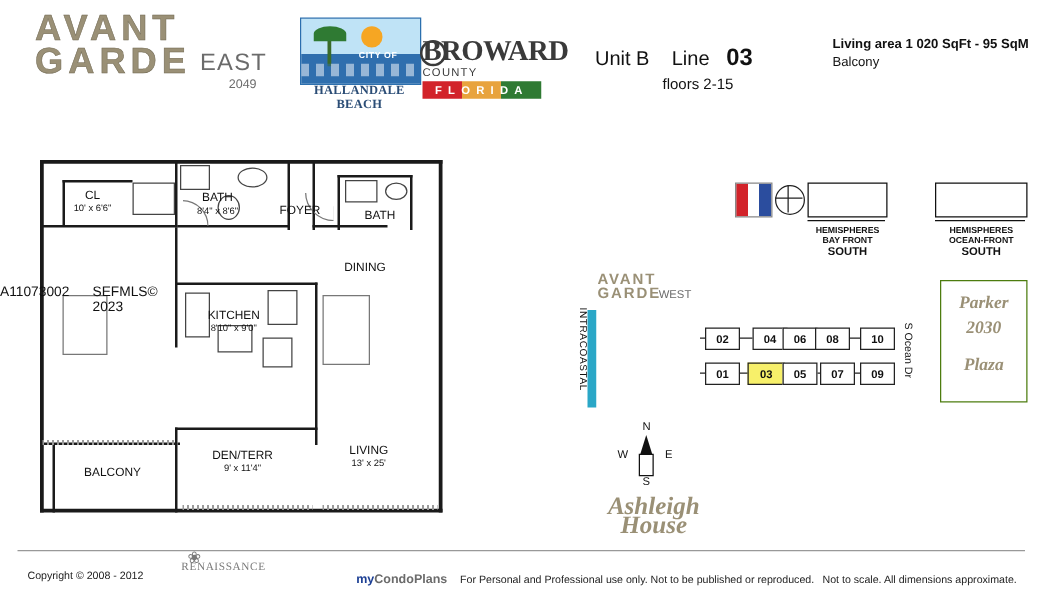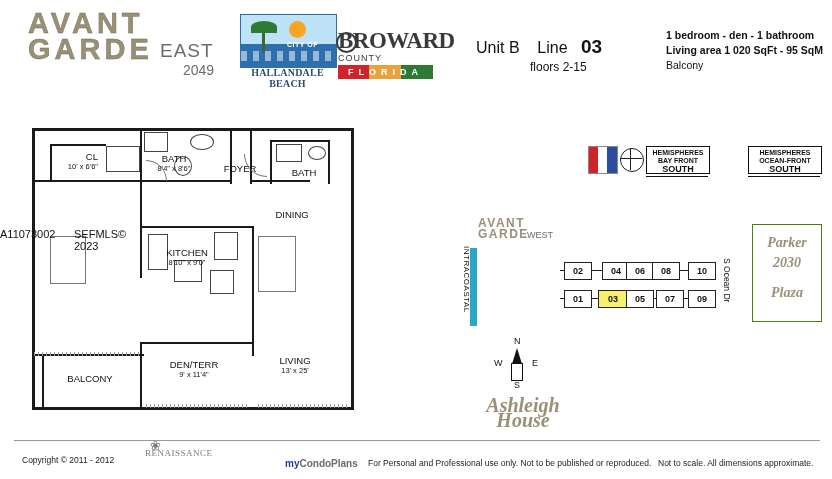--- a/index.html
+++ b/index.html
@@ -18,21 +18,21 @@
   .logo-line{
     font-family:"Liberation Sans", sans-serif;
     font-weight:bold;
     font-size:29px;
     letter-spacing:4px;
     color:#9a9076;
     line-height:26px;
     -webkit-text-stroke:0.4px #6f6751;
   }
   #logo-east{left:160px;top:40px;font-size:19px;color:#6b6b6b;letter-spacing:1px;}
-  #logo-num{left:183px;top:62px;font-size:14px;color:#6b6b6b;}
+  #logo-num{left:183px;top:62px;font-size:10px;color:#6b6b6b;}
 
   
   #city-seal{left:240px;top:14px;width:95px;height:70px;}
   .seal-img{position:absolute;left:0;top:0;width:95px;height:52px;border:1px solid #2b6fae;background:linear-gradient(#bfe3f6 0 55%, #2f6fae 55% 100%);overflow:hidden;}
   .seal-sun{position:absolute;left:48px;top:6px;width:17px;height:17px;border-radius:50%;background:#f6a623;}
   .seal-palm{position:absolute;left:8px;top:4px;width:30px;height:34px;}
   .seal-palm:before{content:"";position:absolute;left:13px;top:8px;width:3px;height:26px;background:#3a6b2a;}
   .seal-palm:after{content:"";position:absolute;left:2px;top:2px;width:26px;height:12px;border-radius:50% 50% 0 0;background:#2f7a33;}
   .seal-wave{position:absolute;left:0;bottom:6px;width:100%;height:10px;background:repeating-linear-gradient(90deg,#ffffff 0 6px,#2f6fae 6px 12px);opacity:.5;}
   .seal-city{position:absolute;left:46px;top:26px;font-size:7px;color:#fff;font-weight:bold;letter-spacing:.5px;}
@@ -69,21 +69,21 @@
   #watermark{left:0px;top:228px;font-size:11px;color:#3a3a3a;letter-spacing:0px;}
 
   
   #hemis1{left:588px;top:146px;width:120px;height:36px;}
   #hemis2{left:748px;top:146px;width:76px;height:32px;}
   .box-line{position:absolute;background:#111;}
   .flag{position:absolute;left:0;top:0;width:28px;height:26px;background:linear-gradient(90deg,#d2232a 0 33%,#ffffff 33% 66%,#2b4d9e 66% 100%);border:1px solid #888;}
   .globe{position:absolute;left:32px;top:2px;width:22px;height:22px;border-radius:50%;border:1.5px solid #222;}
   .globe:before{content:"";position:absolute;left:-1.5px;top:9px;width:22px;height:0;border-top:1.5px solid #222;}
   .globe:after{content:"";position:absolute;left:9px;top:-1.5px;width:0;height:22px;border-left:1.5px solid #222;}
-  .hem-txt{position:absolute;font-size:7px;font-weight:bold;line-height:8px;text-align:center;}
+  .hem-txt{position:absolute;font-size:7px;font-weight:bold;line-height:8px;text-align:center;margin-top:32px;}
 
   
   #ag-west{left:478px;top:218px;}
   #ag-west .agw{font-weight:bold;font-size:12px;letter-spacing:1.5px;color:#9a9076;line-height:11px;}
   #ag-west .wst{position:absolute;left:49px;top:12px;font-size:9px;color:#6b6b6b;}
 
   
   #intra-bar{left:470px;top:248px;width:7px;height:78px;background:#2aa7c7;}
   #intra-label{left:462px;top:246px;font-size:8px;letter-spacing:.5px;writing-mode:vertical-rl;color:#111;}
 
@@ -150,21 +150,20 @@
 <div class="abs" id="unit-title">
   <span>Unit B</span>
   &nbsp;&nbsp;
   <span>Line</span>
   &nbsp;
   <span id="unit-line-num">03</span>
 </div>
 <div class="abs" id="unit-floors">floors 2-15</div>
 
 <div class="abs" id="specs">
-  <div class="b">1 bedroom - den - 1 bathroom</div>
   <div class="b">Living area   1 020 SqFt - 95 SqM</div>
   <div>Balcony</div>
 </div>
 
 <div class="abs" id="plan">
 
   <div class="wall" style="left:18px;top:8px;width:3px;height:282px;"></div>
   <div class="wall" style="left:18px;top:8px;width:322px;height:3px;"></div>
   <div class="wall" style="left:337px;top:8px;width:3px;height:282px;"></div>
   <div class="wall" style="left:18px;top:287px;width:322px;height:3px;"></div>
@@ -204,21 +203,21 @@
   <div class="fix" style="left:200px;top:112px;width:22px;height:26px;"></div>
   <div class="fix" style="left:160px;top:140px;width:26px;height:20px;"></div>
   <div class="fix" style="left:196px;top:150px;width:22px;height:22px;"></div>
   <div class="fix" style="left:134px;top:114px;width:18px;height:34px;"></div>
   <div class="wl" style="left:244px;top:116px;width:36px;height:54px;border-color:#777;"></div>
   <div class="wl" style="left:36px;top:116px;width:34px;height:46px;border-color:#777;"></div>
 
   <div style="position:absolute;left:230px;top:34px;width:22px;height:22px;border:1px solid #777;border-radius:0 0 0 100%;border-top:none;border-right:none;"></div>
   <div style="position:absolute;left:132px;top:40px;width:20px;height:20px;border:1px solid #777;border-radius:0 100% 0 0;border-bottom:none;border-left:none;"></div>
 
-  <div class="rm-label" style="left:36px;top:32px;width:48px;text-align:right;">
+  <div class="rm-label" style="left:36px;top:32px;width:48px;">
     <div class="n">CL</div>
     <div class="d">10' x 6'6"</div>
   </div>
   <div class="rm-label" style="left:130px;top:34px;width:60px;">
     <div class="n">BATH</div>
     <div class="d">8'4" x 8'6"</div>
   </div>
   <div class="rm-label" style="left:204px;top:44px;width:44px;">
     <div class="n">FOYER</div>
   </div>
@@ -313,21 +312,21 @@
   <div class="cpt" style="left:38px;top:20px;">E</div>
   <div class="cpt" style="left:0px;top:20px;">W</div>
 </div>
 
 <div class="abs" id="ashleigh">
   <div>Ashleigh</div>
   <div>House</div>
 </div>
 
 <div class="abs" id="footer-rule"></div>
-<div class="abs" id="copyright">Copyright © 2011 - 2012</div>
+<div class="abs" id="copyright">Copyright © 2008 - 2012</div>
 <div class="abs" id="renaissance">
   <span class="bfly">❀</span>
   <span class="rname">RENAISSANCE</span>
 </div>
 <div class="abs" id="mycondo">
   <span>my</span><span class="gray">CondoPlans</span>
 </div>
 <div class="abs" id="usage">For Personal and Professional use only.  Not to be published or reproduced.</div>
 <div class="abs" id="notscale">Not to scale.  All dimensions approximate.</div>
 

